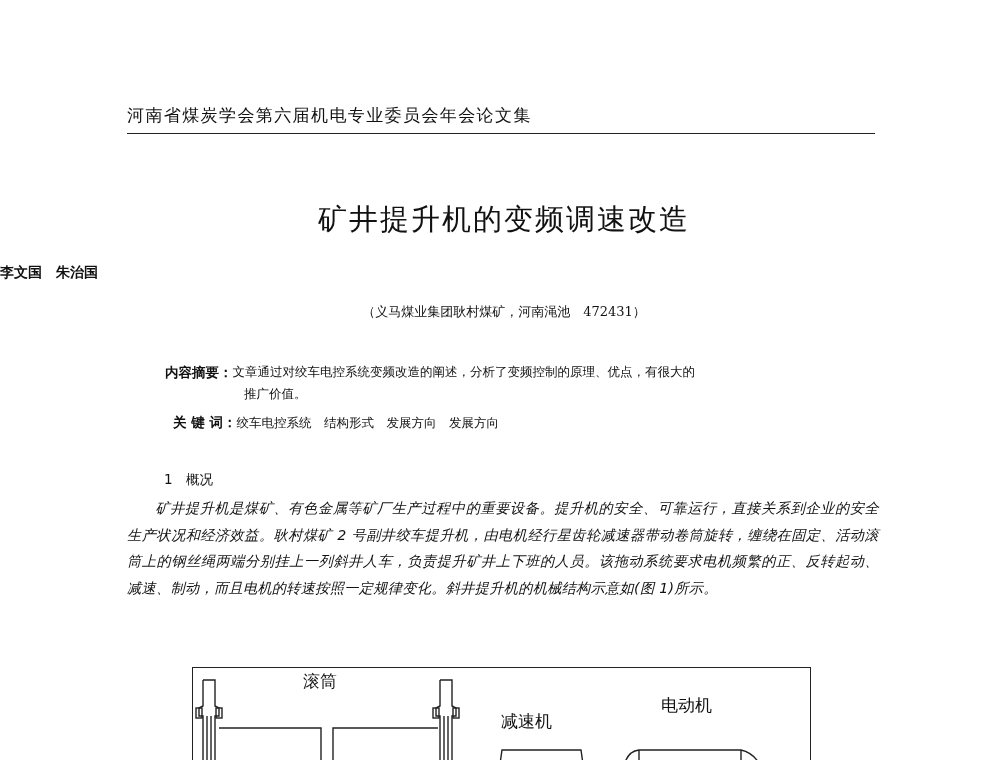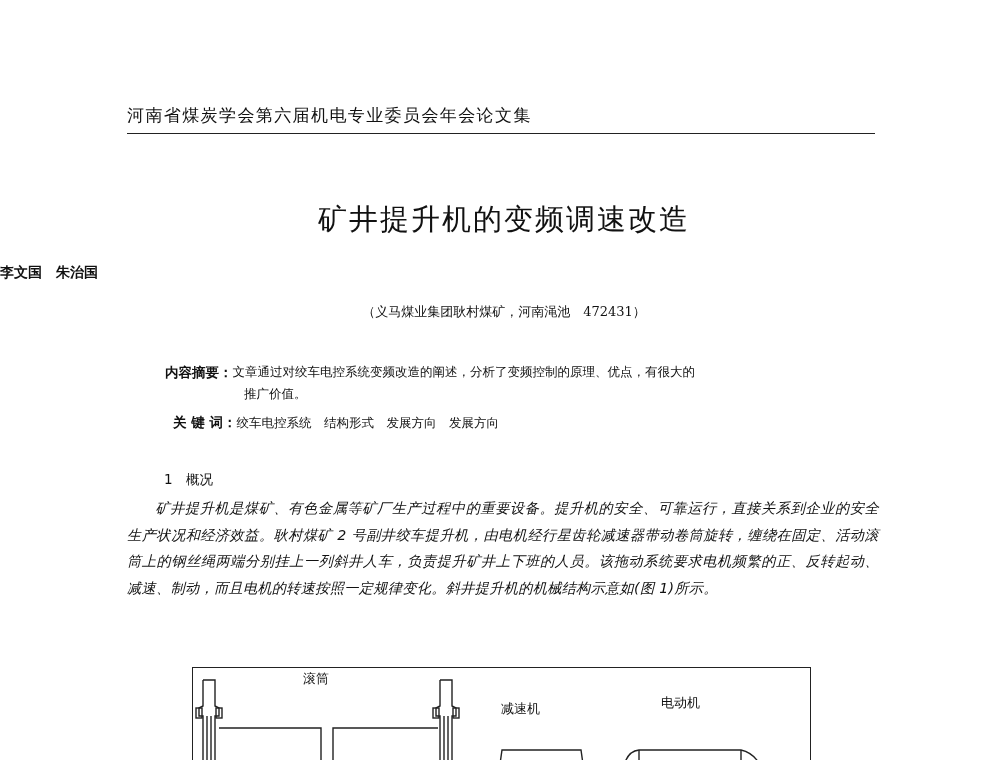--- a/index.html
+++ b/index.html
@@ -135,21 +135,21 @@
     top: 667px;
     width: 617px;
     height: 110px;
     border-top: 1.5px solid #222;
     border-left: 1.5px solid #222;
     border-right: 1.5px solid #222;
   }
   .fig-label {
     position: absolute;
     font-family: "DejaVu Serif", "Liberation Serif", serif;
-    font-size: 13px;
+    font-size: 17px;
     white-space: nowrap;
   }
   svg.fig-svg {
     position: absolute;
     left: 0; top: 0;
   }
 </style>
 </head>
 <body>
 
@@ -204,17 +204,17 @@
         <line x1="255" y1="48" x2="255" y2="110"></line>
 
         <path d="M305 110 L309 82 L388 82 L392 110"></path>
 
         <path d="M430 110 Q430 84 446 82 L548 82 Q566 86 572 110"></path>
         <line x1="446" y1="82" x2="446" y2="110"></line>
         <line x1="548" y1="82" x2="548" y2="110"></line>
       </g>
     </svg>
     <span class="fig-label" style="left:110px; top:2px;">滚筒</span>
-    <span class="fig-label" style="left:308px; top:32px;">减速机</span>
+    <span class="fig-label" style="left:308px; top:42px;">减速机</span>
     <span class="fig-label" style="left:468px; top:26px;">电动机</span>
   </div>
 
 </div>
 
 </body></html>

